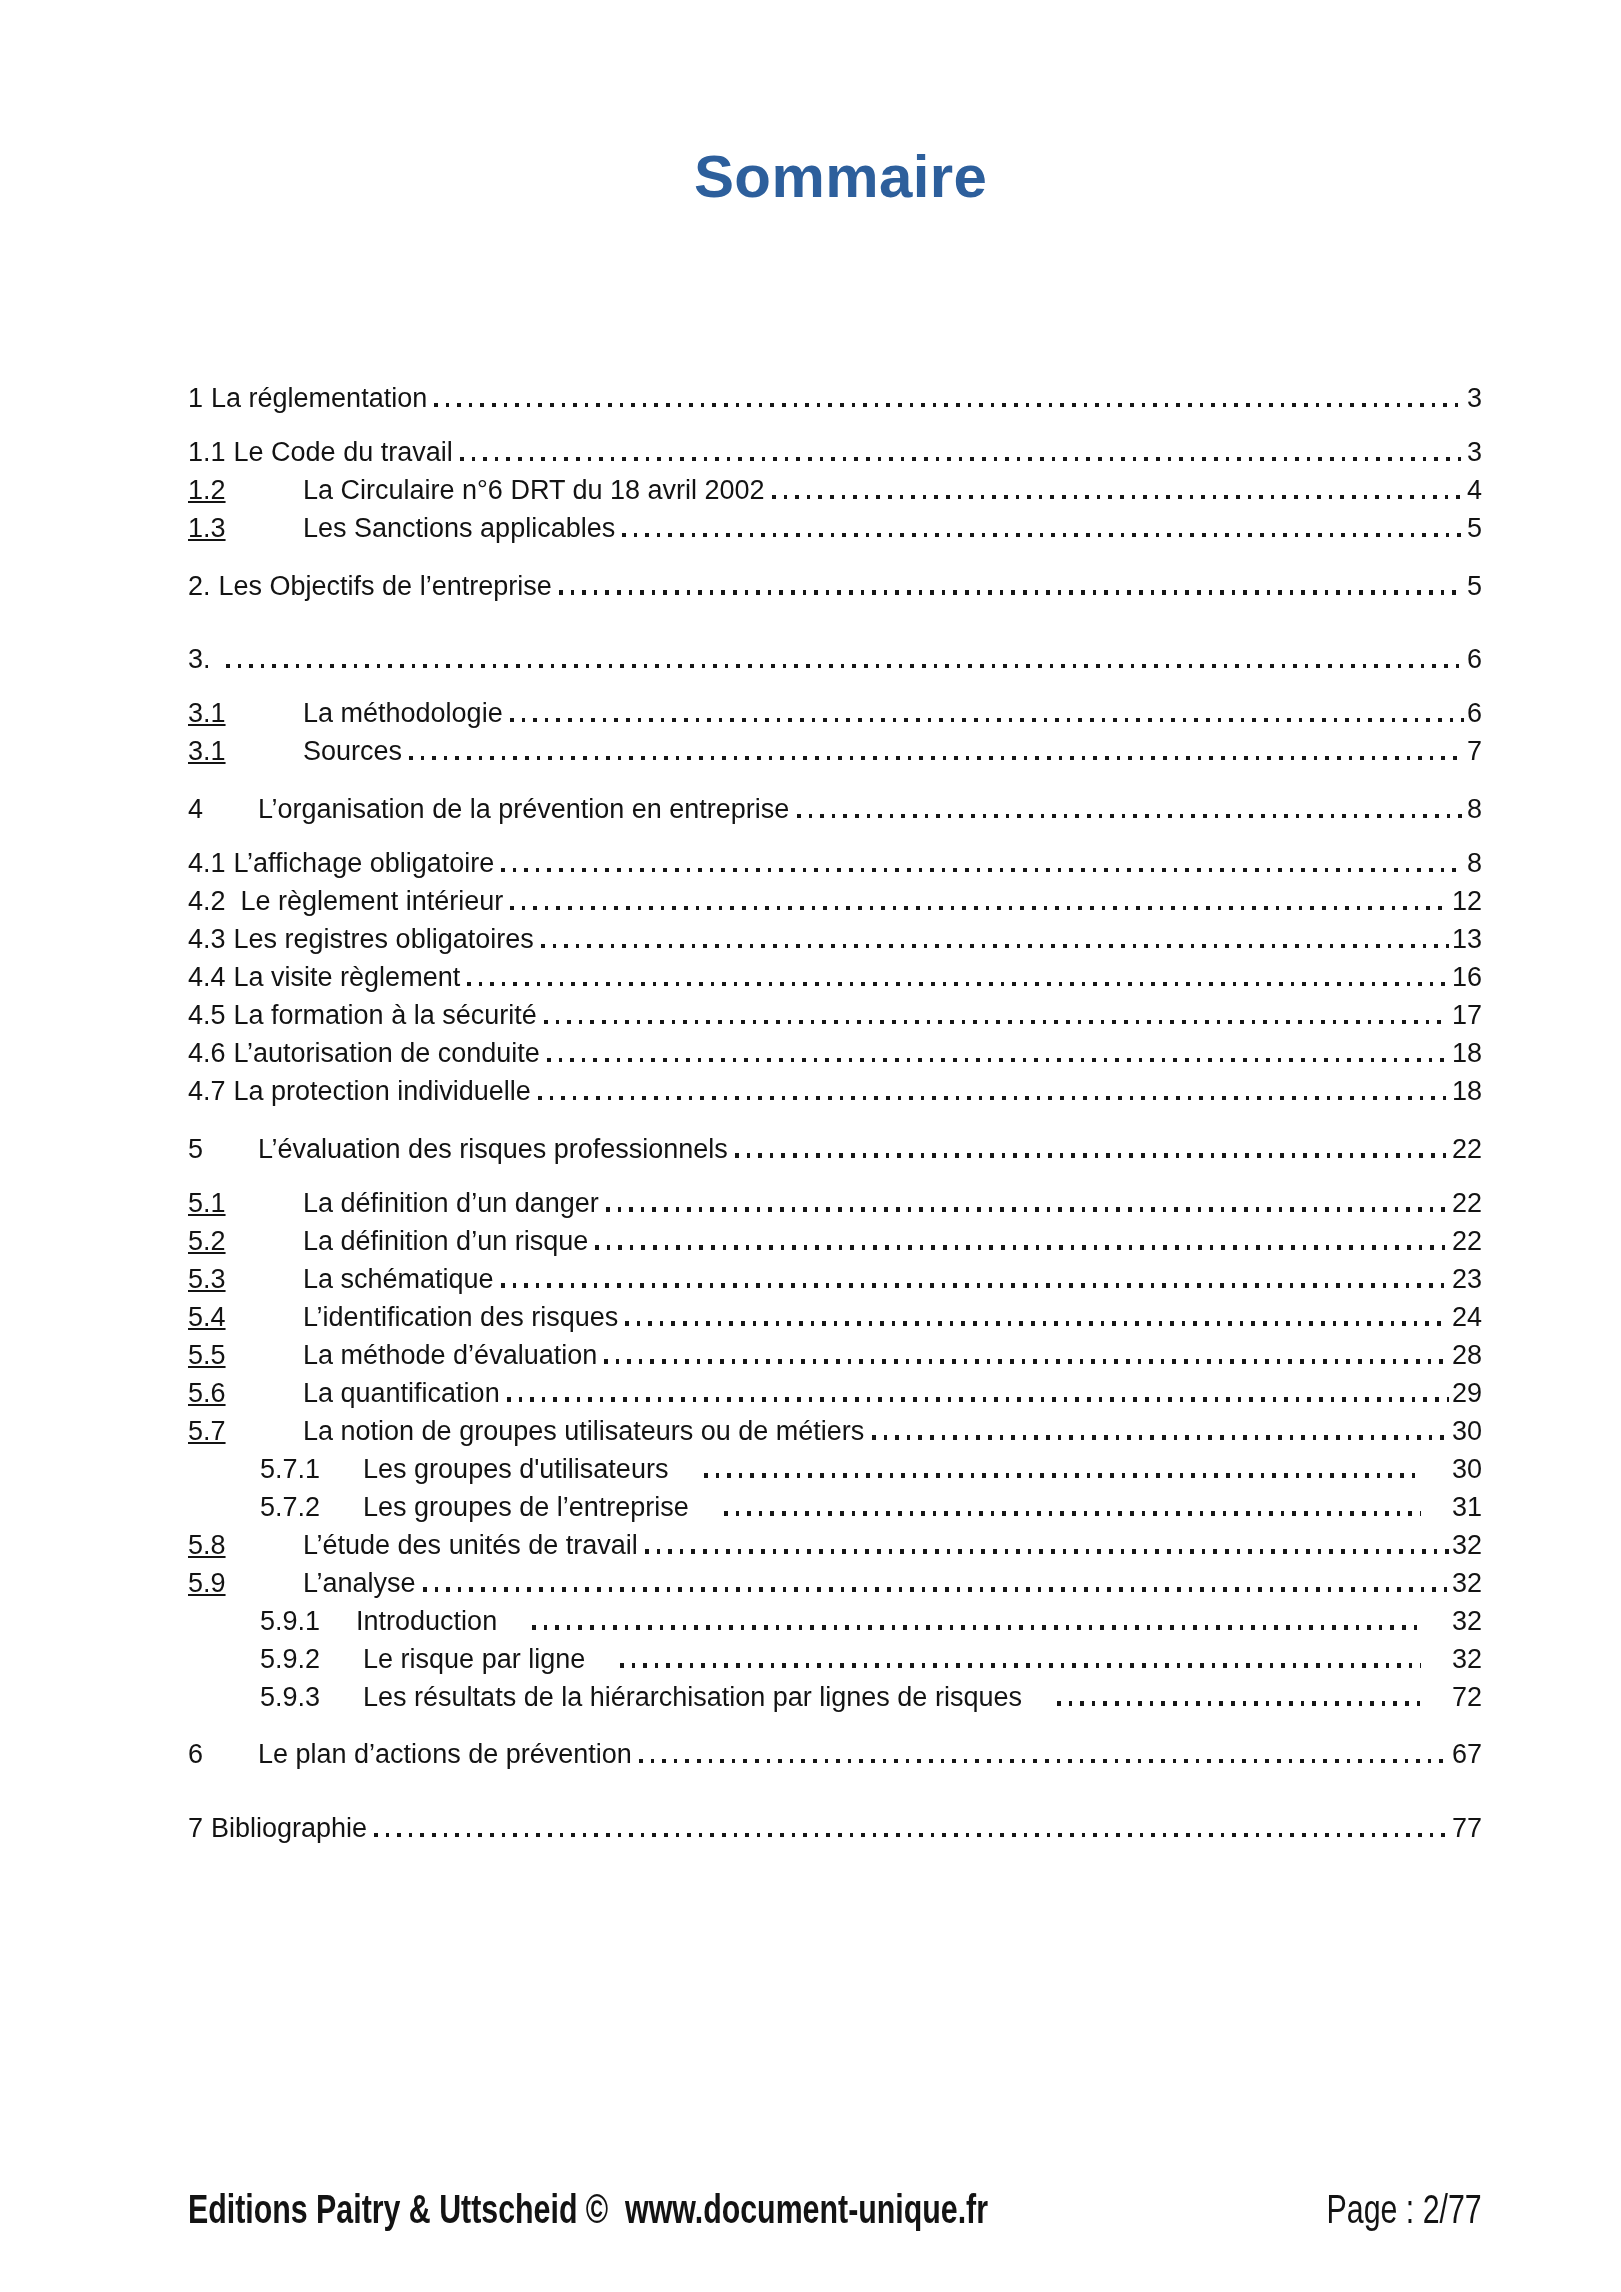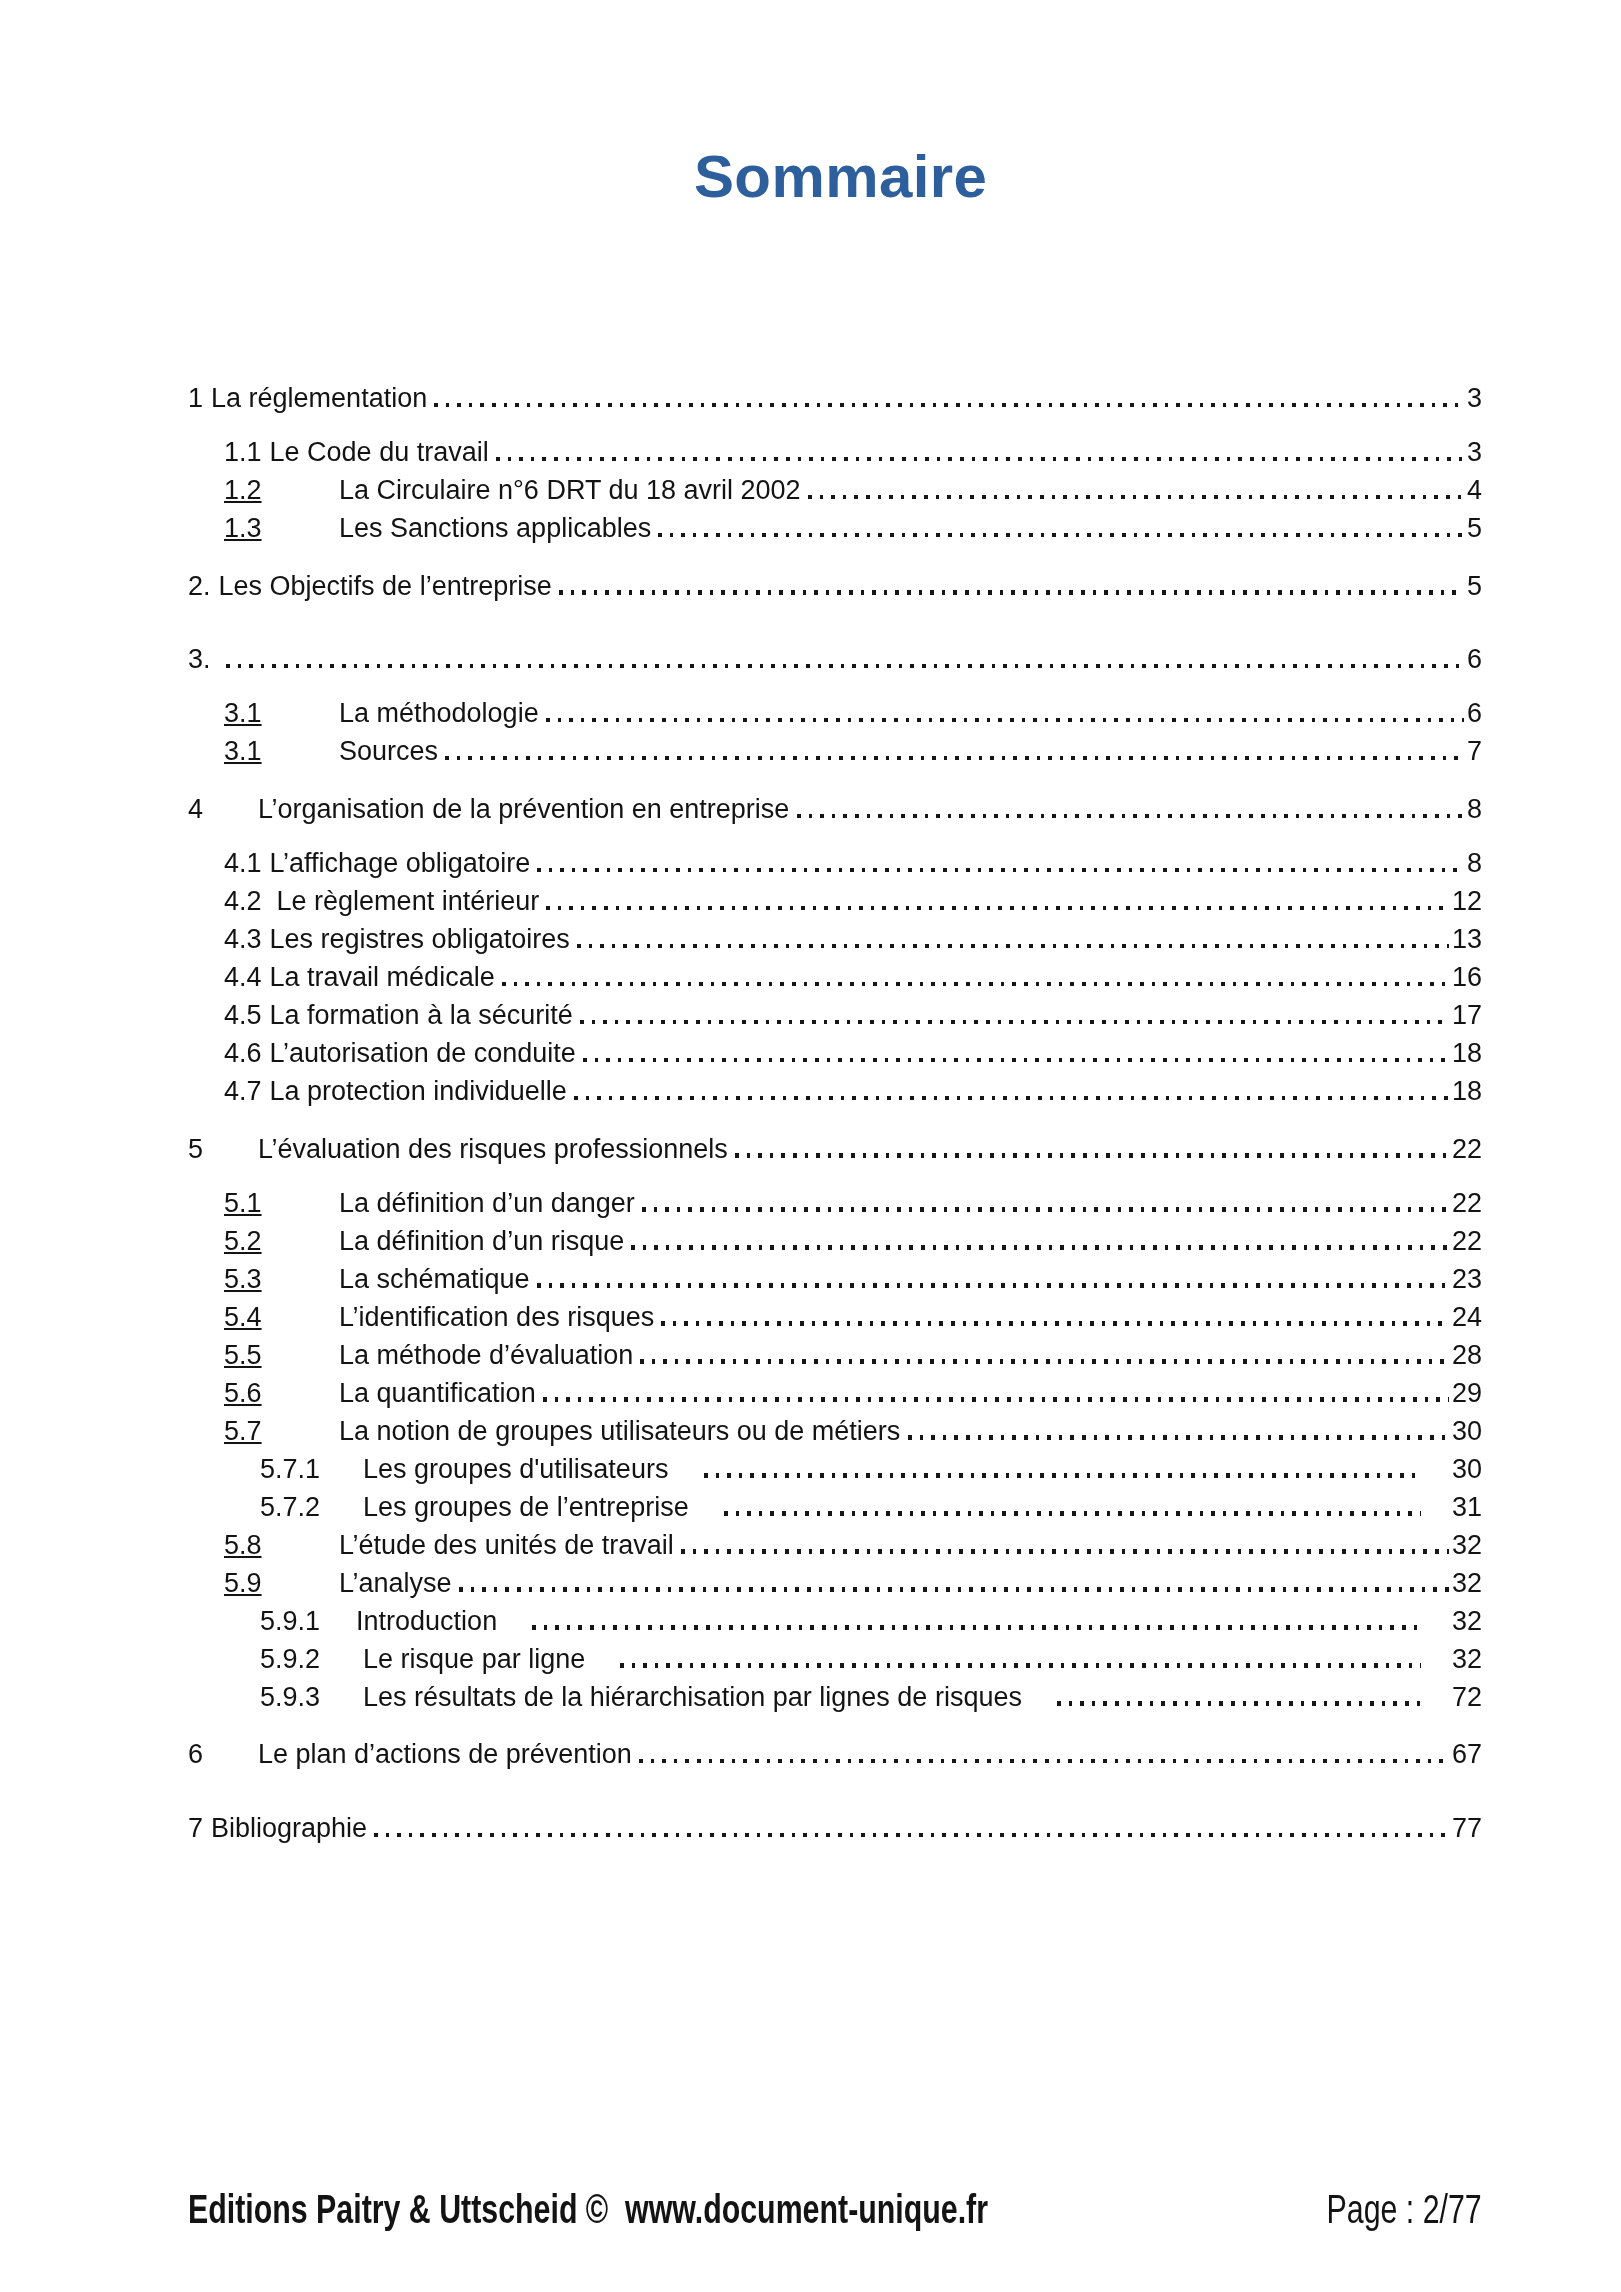--- a/index.html
+++ b/index.html
@@ -38,21 +38,21 @@
     flex-direction: column;
   }
   .row {
     display: flex;
     align-items: baseline;
     line-height: 38px;
     font-size: 27px;
   }
   .l0 { margin: 19.7px 0 16px 0; }
   .toc > .l0:first-child { margin-top: 0; }
-  .l1 { margin-left: 36px; }
+  .l1 { }
   .l2 { margin-left: 72px; gap: 28px; }
 
   .num { flex: 0 0 auto; }
   .sep-space .num { margin-right: 8px; }
   .sep-2sp   .num { margin-right: 15px; }
   .l0.sep-tab .num { min-width: 70px; }
   .l1.sep-tab .num { min-width: 115px; text-decoration: underline; }
 
   .text { flex: 0 1 auto; white-space: nowrap; }
 
@@ -161,21 +161,21 @@
       <span class="pg">12</span>
     </div>
     <div class="row l1 sep-space">
       <span class="num">4.3</span>
       <span class="text">Les registres obligatoires</span>
       <span class="dots"></span>
       <span class="pg">13</span>
     </div>
     <div class="row l1 sep-space">
       <span class="num">4.4</span>
-      <span class="text">La travail médicale</span>
+      <span class="text">La visite règlement</span>
       <span class="dots"></span>
       <span class="pg">16</span>
     </div>
     <div class="row l1 sep-space">
       <span class="num">4.5</span>
       <span class="text">La formation à la sécurité</span>
       <span class="dots"></span>
       <span class="pg">17</span>
     </div>
     <div class="row l1 sep-space">

